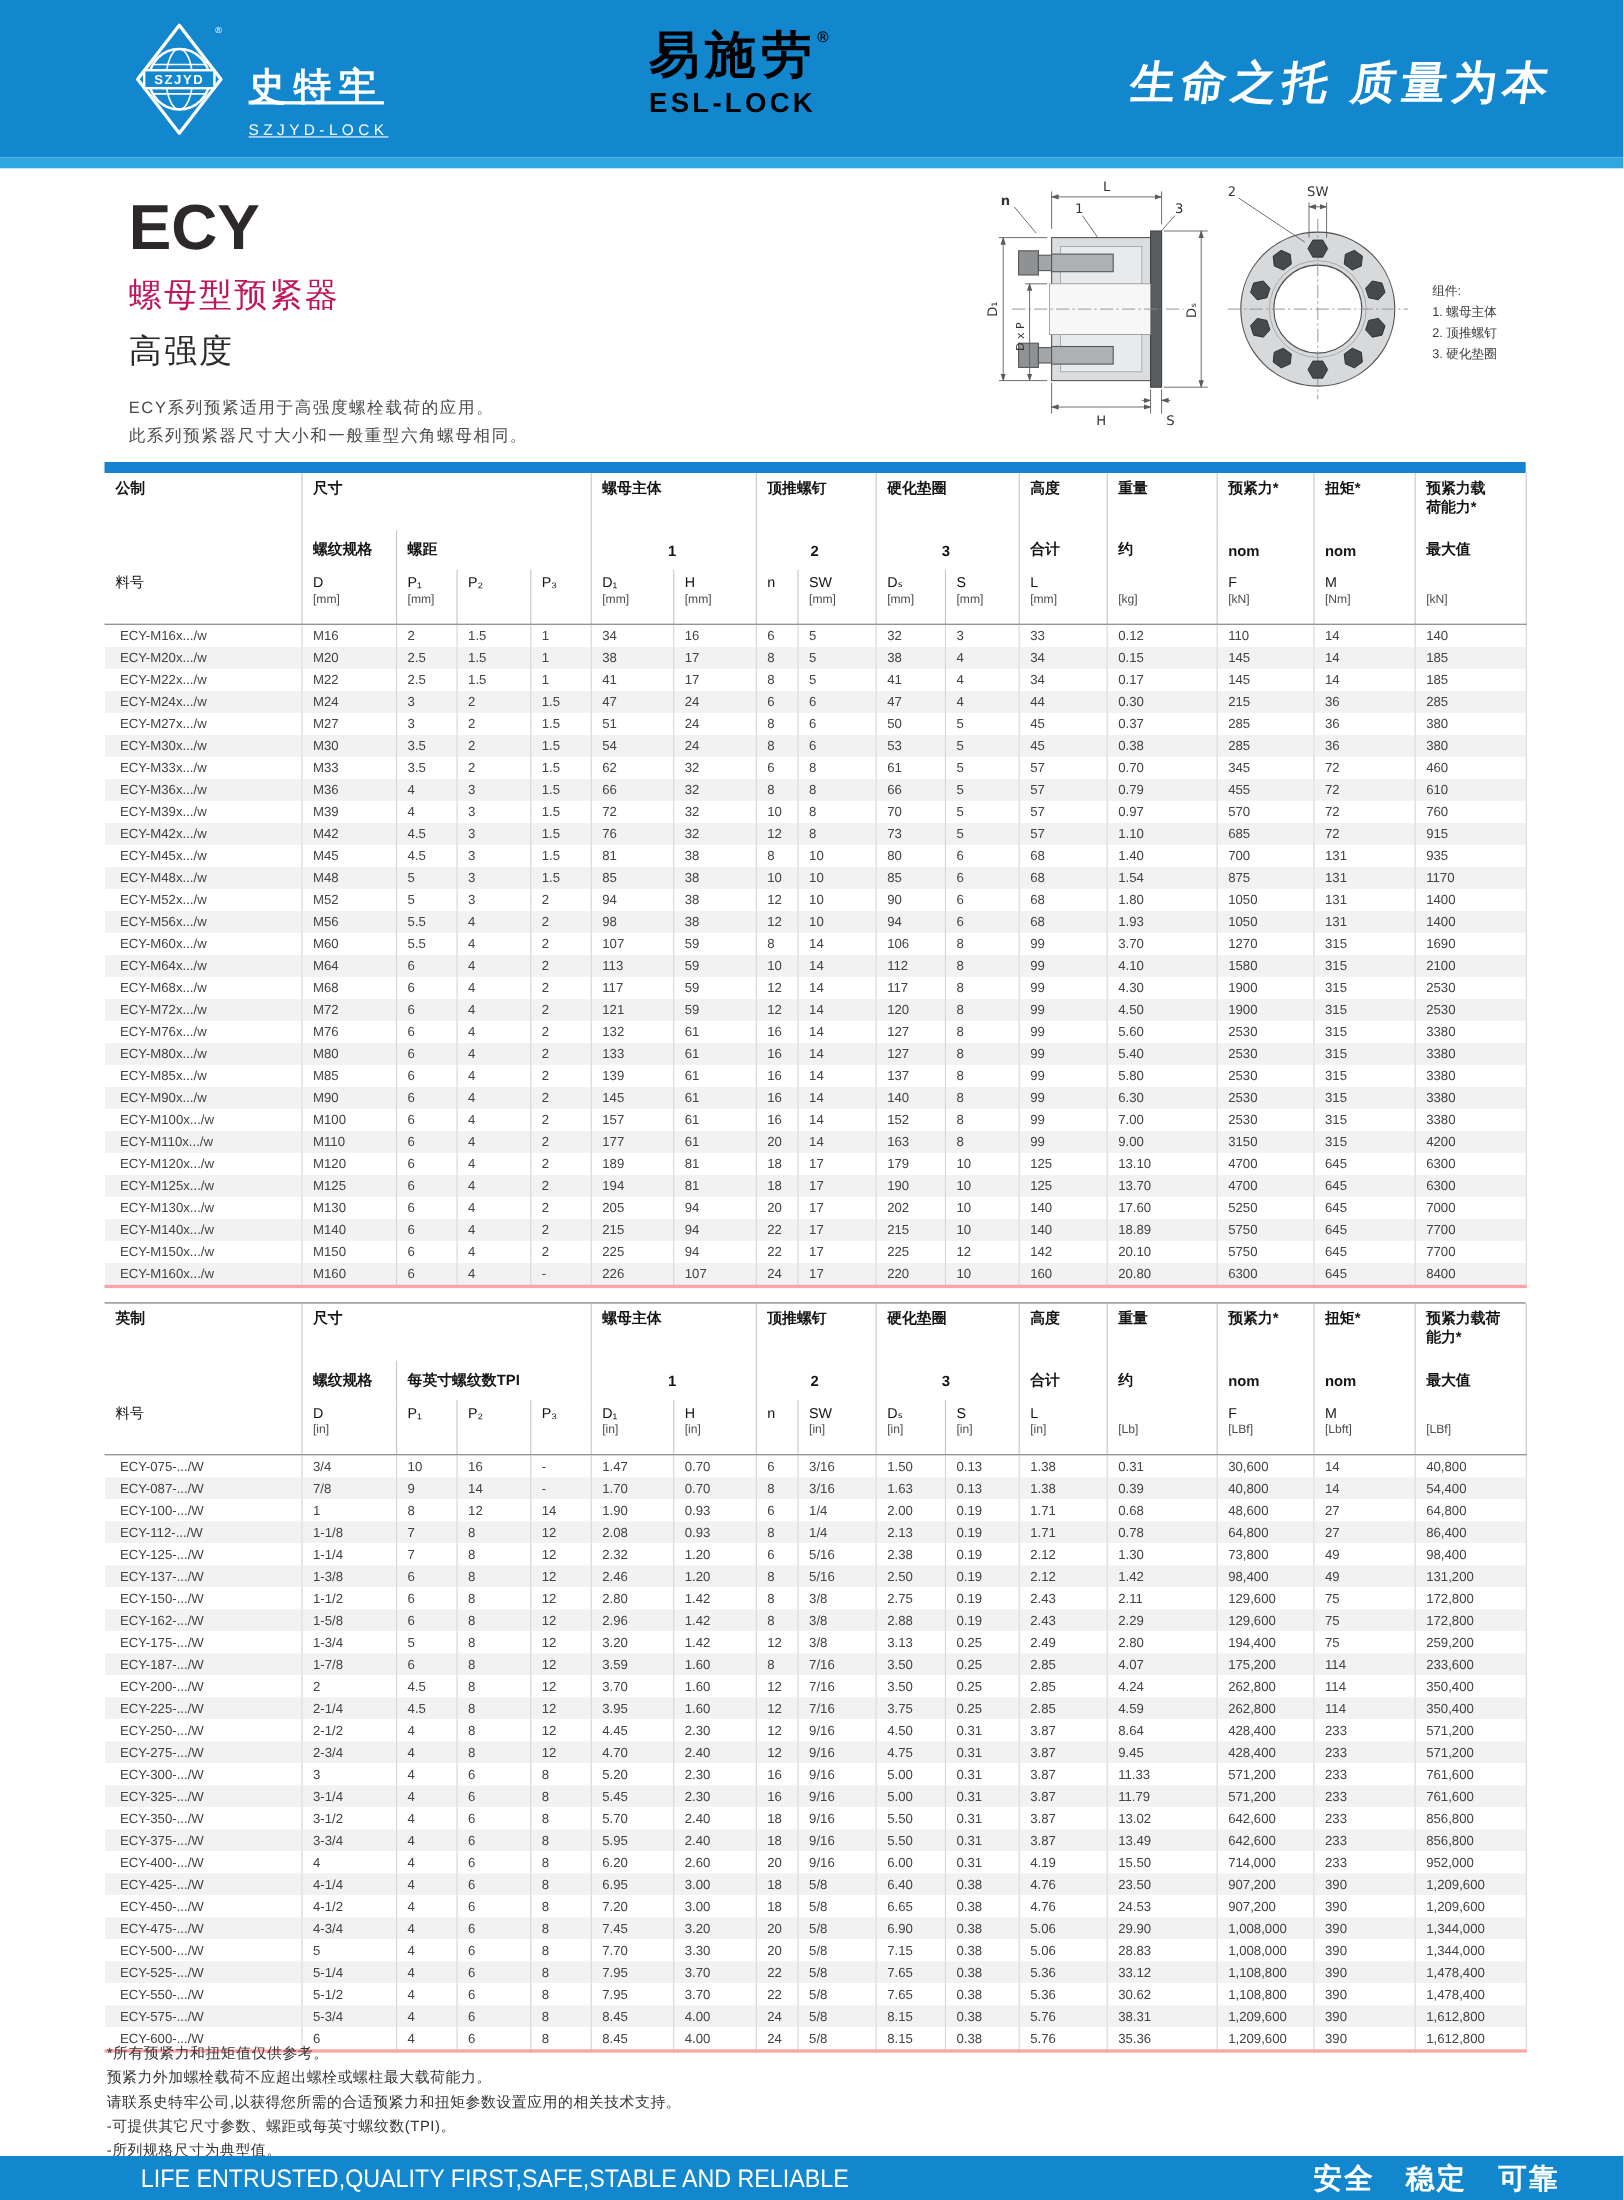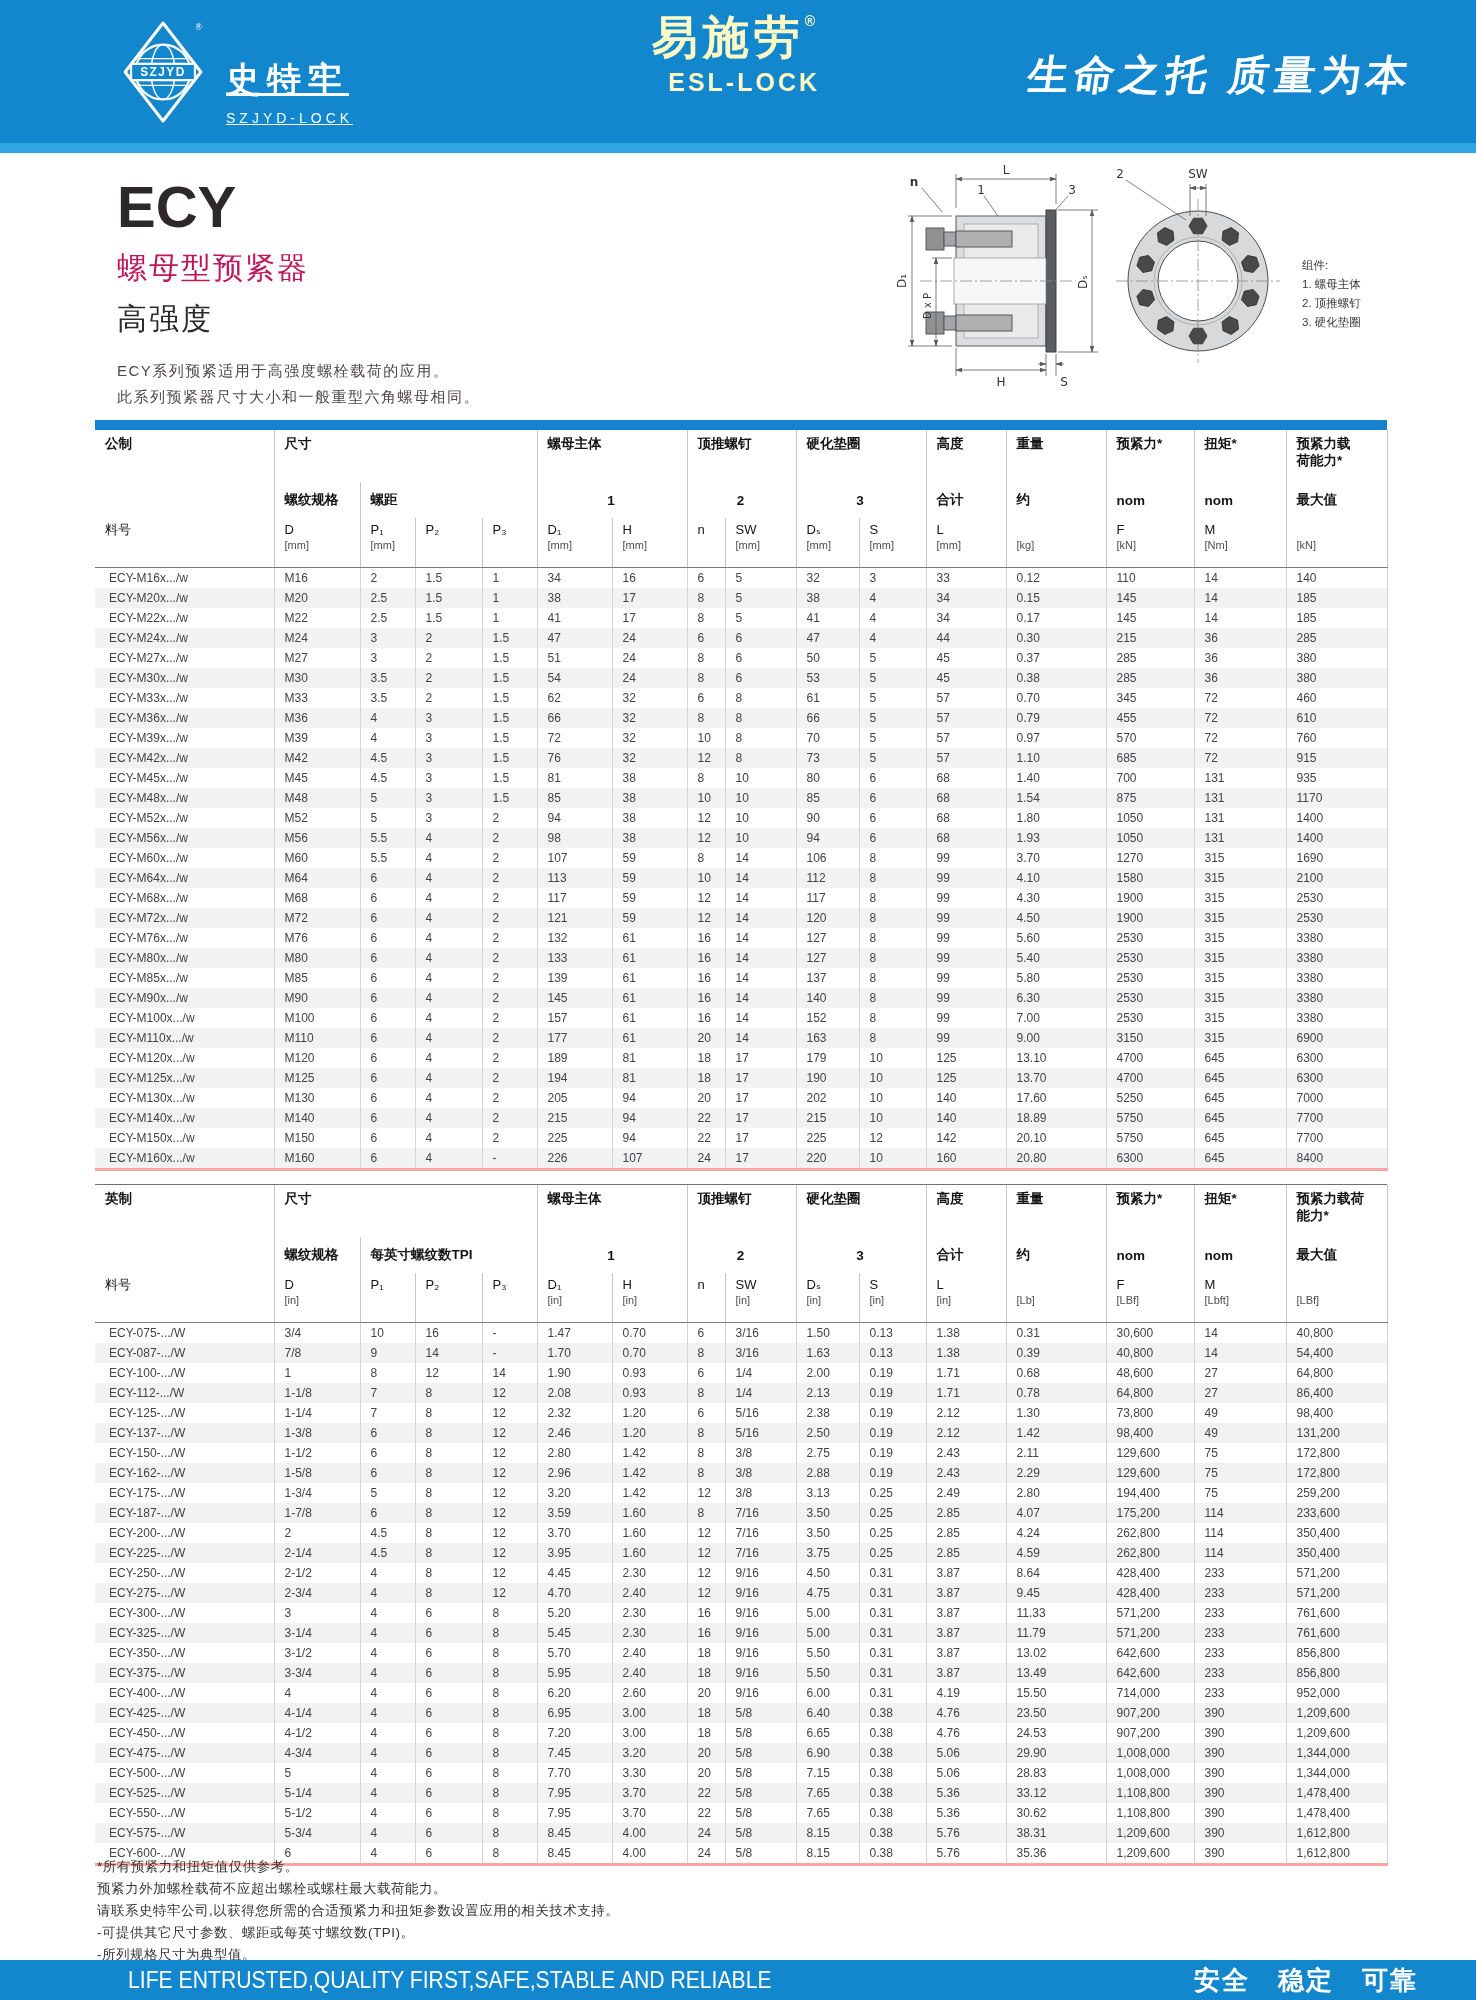--- a/index.html
+++ b/index.html
@@ -7,21 +7,21 @@
   body{font-family:"Liberation Sans","DejaVu Sans",sans-serif;background:#ffffff;}
   .page{position:relative;width:1476px;height:2000px;background:#fff;overflow:hidden;}
 
   
   .topbar{position:absolute;top:0;left:0;width:1476px;height:143px;background:#1287cd;}
   .topbar-strip{position:absolute;top:143px;left:0;width:1476px;height:10px;background:#2fa6e0;}
   .logo-wrap{position:absolute;left:118px;top:20px;display:flex;align-items:flex-start;}
   .brand-text{margin-left:18px;margin-top:42px;color:#ffffff;text-decoration:underline;}
   .brand-cn{font-size:34px;font-weight:bold;letter-spacing:7px;line-height:1;}
   .brand-en{font-size:14px;letter-spacing:4px;margin-top:14px;}
-  .center-brand{position:absolute;left:590px;top:14px;width:230px;text-align:right;color:#fef9c3;}
+  .center-brand{position:absolute;left:590px;top:26px;width:230px;text-align:left;color:#000000;}
   .center-cn{font-size:46px;font-weight:bold;letter-spacing:5px;line-height:1;}
   .center-cn sup{font-size:14px;vertical-align:top;}
   .center-en{font-size:25px;font-weight:bold;letter-spacing:3px;margin-top:8px;}
   .slogan{position:absolute;right:64px;top:48px;color:#fff;font-size:41px;font-weight:bold;
           letter-spacing:5px;transform:skewX(-8deg);}
 
   
   .title-block{position:absolute;left:117px;top:178px;}
   .series-title{font-size:58px;font-weight:bold;color:#2d292a;line-height:1;letter-spacing:0;}
   .sub1{font-size:30px;color:#be185d;margin-top:12px;letter-spacing:2px;}
@@ -737,21 +737,21 @@
             <td>177</td>
             <td>61</td>
             <td>20</td>
             <td>14</td>
             <td>163</td>
             <td>8</td>
             <td>99</td>
             <td>9.00</td>
             <td>3150</td>
             <td>315</td>
-            <td>6900</td>
+            <td>4200</td>
           </tr>
           <tr>
             <td>ECY-M120x.../w</td>
             <td>M120</td>
             <td>6</td>
             <td>4</td>
             <td>2</td>
             <td>189</td>
             <td>81</td>
             <td>18</td>

